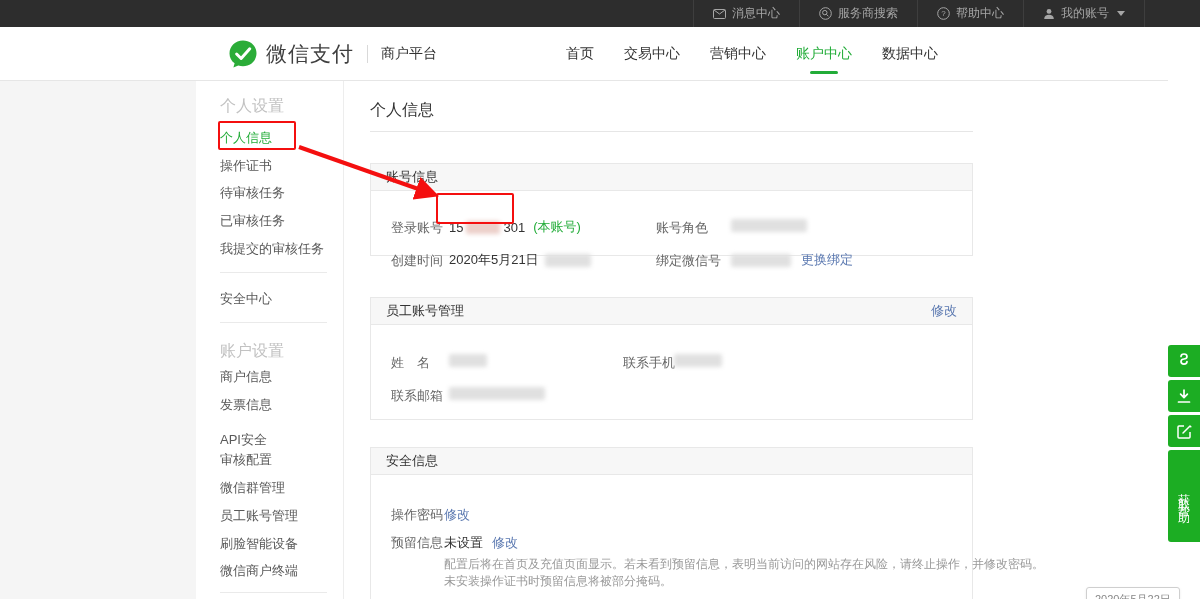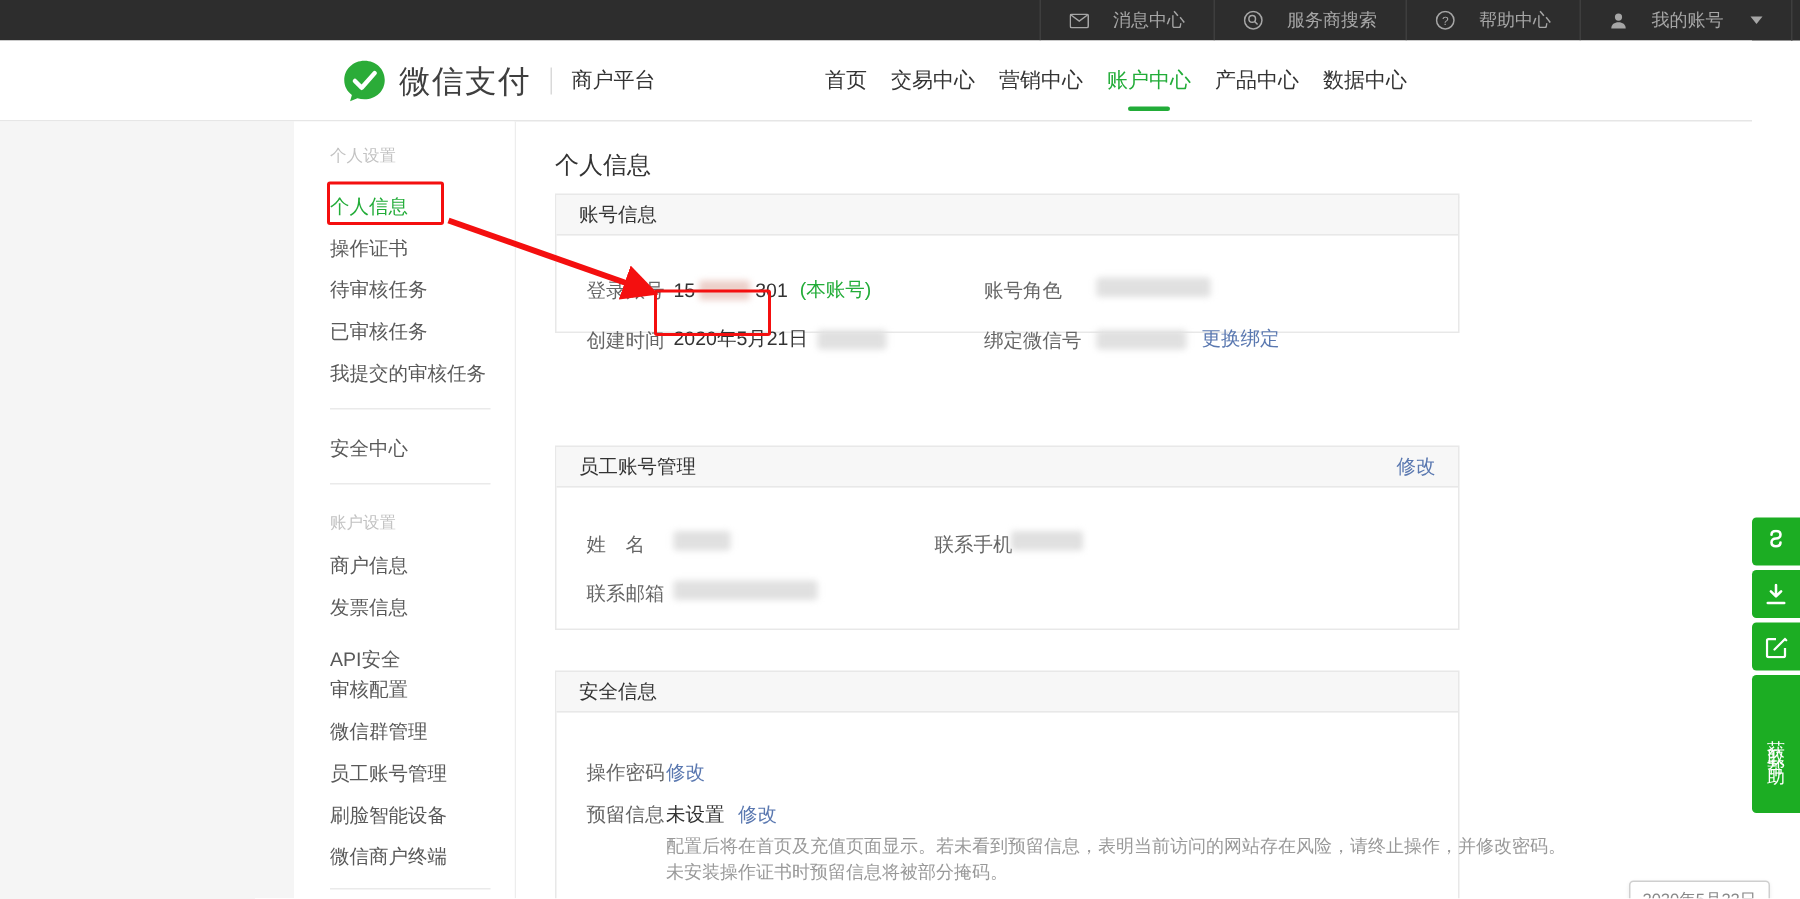--- a/index.html
+++ b/index.html
@@ -3,53 +3,53 @@
 <meta charset="utf-8">
 <style>
   * { margin:0; padding:0; box-sizing:border-box; }
   html,body { background:#fff; }
   body { font-family:"Liberation Sans","DejaVu Sans",sans-serif; }
   .stage { position:relative; width:1200px; height:599px; background:#fff; overflow:hidden; }
 
   
   .topbar { position:absolute; left:0; top:0; width:1200px; height:27px; background:#2d2d2d; }
   .topbar-items { position:absolute; left:693px; top:0; height:27px; display:flex; border-right:1px solid #3e3e3e; }
-  .tb-item { display:flex; align-items:center; gap:16px; padding:0 19px; color:#a6a6a6; font-size:12px; border-left:1px solid #3e3e3e; cursor:pointer; white-space:nowrap; }
+  .tb-item { display:flex; align-items:center; gap:6px; padding:0 19px; color:#a6a6a6; font-size:12px; border-left:1px solid #3e3e3e; cursor:pointer; white-space:nowrap; }
   .tb-item svg { display:block; }
   .caret-down { width:0; height:0; border-left:4px solid transparent; border-right:4px solid transparent; border-top:5px solid #a6a6a6; margin-left:2px; }
 
   
   .header { position:absolute; left:0; top:27px; width:1168px; height:54px; background:#fff; border-bottom:1px solid #e6e6e6; }
   .logo-group { position:absolute; left:228px; top:0; height:54px; display:flex; align-items:center; }
   .brand-text { font-size:21px; color:#3f3f3f; margin-left:8px; letter-spacing:1px; }
   .logo-sep { width:1px; height:18px; background:#d9d9d9; margin:0 13px; }
   .platform-text { font-size:14px; color:#333; }
-  .nav { position:absolute; right:230px; top:0; height:54px; display:flex; gap:16px; }
+  .nav { position:absolute; right:230px; top:0; height:54px; display:flex; gap:30px; }
   .nav-item { position:relative; line-height:52px; font-size:14px; color:#333; cursor:pointer; white-space:nowrap; }
   .nav-item.active { color:#22ac38; }
   .nav-item.active::after { content:""; position:absolute; left:50%; transform:translateX(-50%); bottom:7px; width:28px; height:3px; background:#22ac38; border-radius:2px; }
 
   
   .left-strip { position:absolute; left:0; top:81px; width:196px; height:518px; background:#f5f5f5; }
   .sidebar-edge { position:absolute; left:343px; top:81px; width:1px; height:518px; background:#ededed; }
 
   
   .sidebar { position:absolute; left:196px; top:81px; width:147px; height:518px; background:#fff; }
-  .sb-title { position:absolute; left:24px; font-size:11px; color:#c2c2c2; white-space:nowrap; }
+  .sb-title { position:absolute; left:24px; font-size:16px; color:#c2c2c2; white-space:nowrap; }
   .sb-item { position:absolute; left:24px; font-size:13px; color:#595959; cursor:pointer; white-space:nowrap; }
   .sb-item.active { color:#22ac38; }
   .sb-divider { position:absolute; left:24px; width:107px; height:1px; background:#eaeaea; }
 
   
   .main { position:absolute; left:370px; top:81px; width:603px; height:518px; }
   .page-title { position:absolute; left:0; top:19px; font-size:16px; color:#333; }
   .title-rule { position:absolute; left:0; top:50px; width:603px; height:1px; background:#e6e6e6; }
 
   .card { position:absolute; left:0; width:603px; background:#fff; border:1px solid #e8e8e8; }
-  .card1 { top:48px;  height:93px; }
+  .card1 { top:82px;  height:93px; }
   .card2 { top:216px; height:123px; }
   .card3 { top:366px; height:233px; }
   .card-header { height:27px; background:#f7f7f7; border-bottom:1px solid #e8e8e8; display:flex; align-items:center; justify-content:space-between; padding:0 15px; }
   .card-header .ch-title { font-size:13px; color:#333; }
 
   .f-label { position:absolute; font-size:13px; color:#666; white-space:nowrap;text-align:center; }
   .f-value { position:absolute; font-size:13px; color:#333; white-space:nowrap; display:flex; align-items:center;justify-content:flex-end; }
   .link { color:#5a78b0; font-size:13px; cursor:pointer; text-decoration:none; }
   .green-tag { color:#22ac38; margin-left:8px; }
 
@@ -123,21 +123,20 @@
       </svg>
       <span class="brand-text">微信支付</span>
       <span class="logo-sep"></span>
       <span class="platform-text">商户平台</span>
     </div>
     <div class="nav">
       <div class="nav-item">首页</div>
       <div class="nav-item">交易中心</div>
       <div class="nav-item">营销中心</div>
       <div class="nav-item active">账户中心</div>
-      <div class="nav-item">产品中心</div>
       <div class="nav-item">数据中心</div>
     </div>
   </div>
 
   <div class="left-strip"></div>
   <div class="sidebar-edge"></div>
 
   <div class="sidebar">
     <div class="sb-title" style="top:15px">个人设置</div>
     <div class="sb-item active" style="top:48px">个人信息</div>

